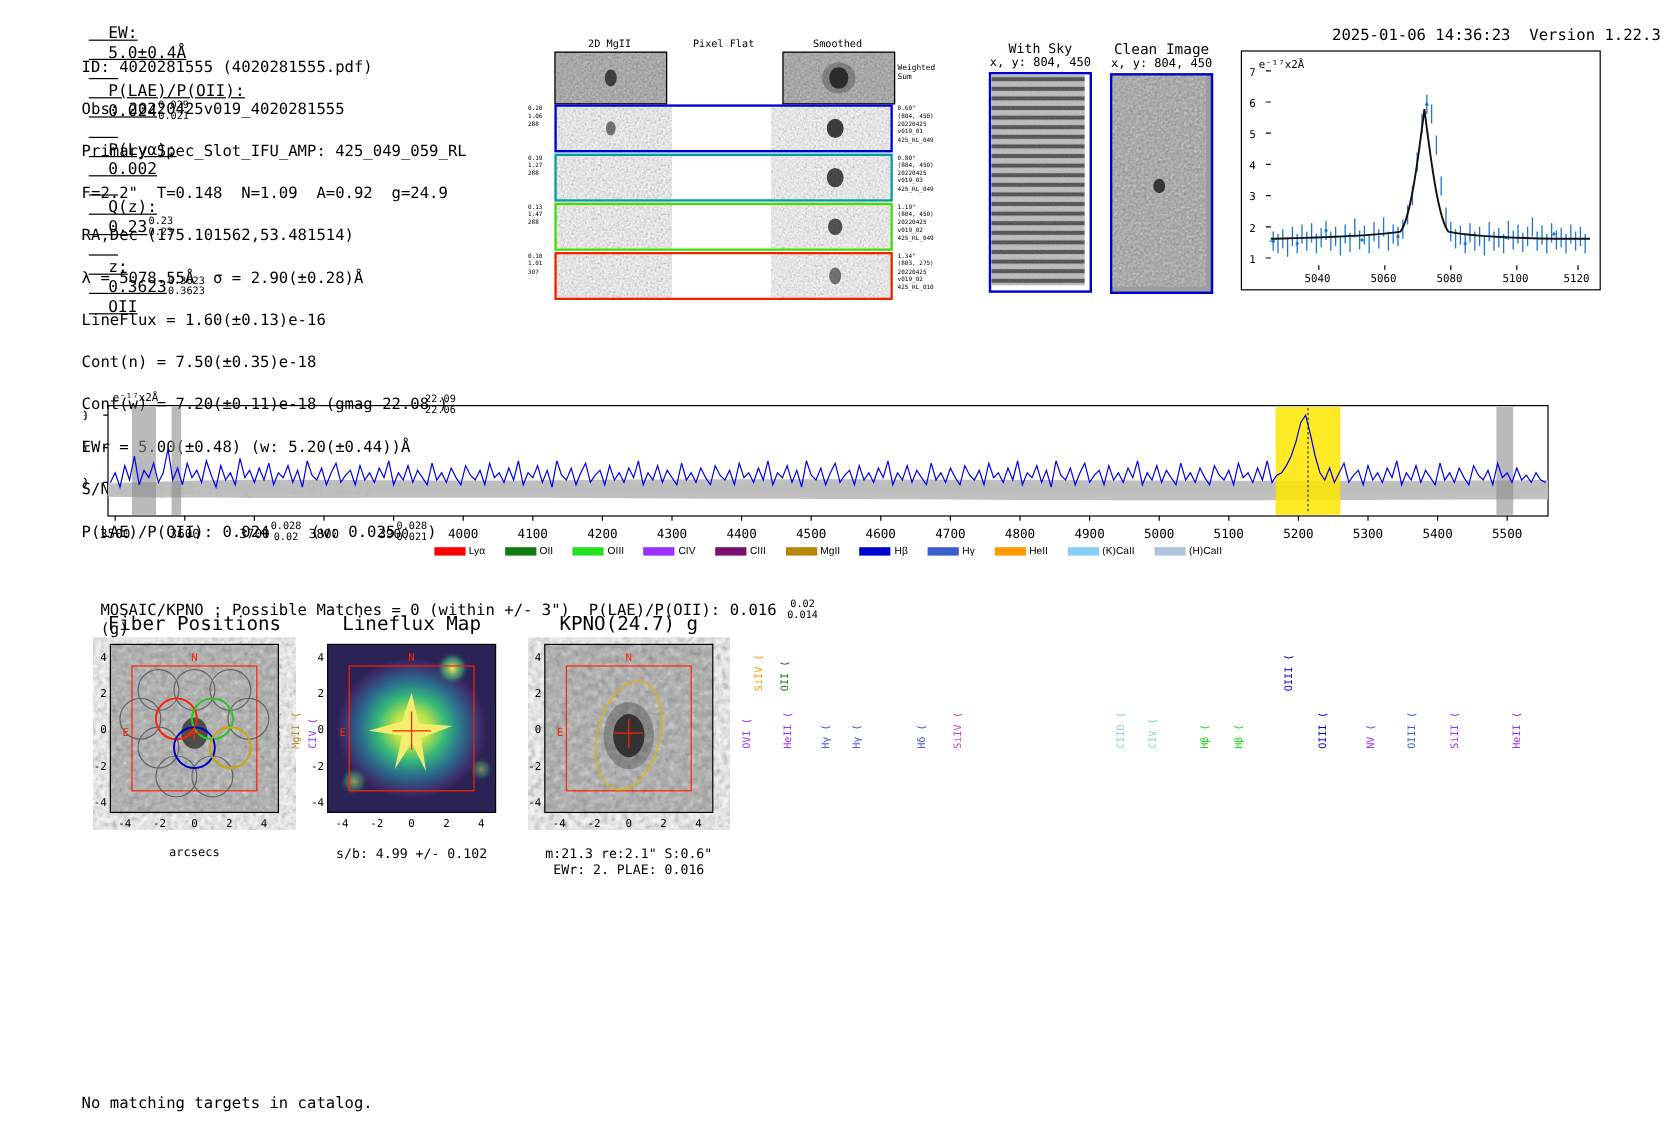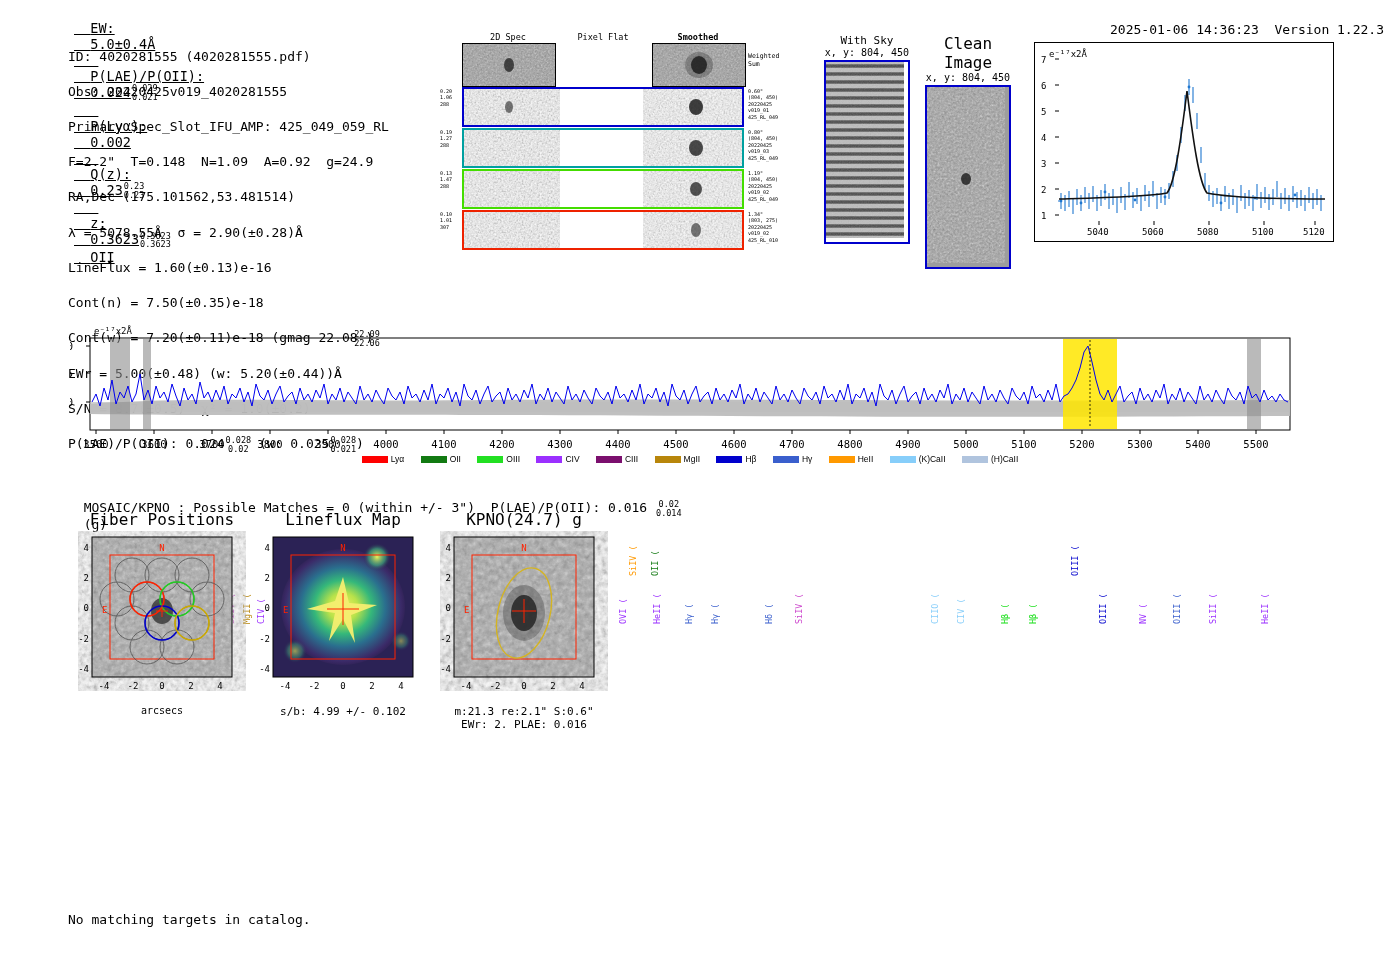--- a/index.html
+++ b/index.html
@@ -65,23 +65,23 @@
 <div>LineFlux = 1.60(±0.13)e-16</div>
 <div>Cont(n) = 7.50(±0.35)e-18</div>
 <div><span>Cont(w) = 7.20(±0.11)e-18 (gmag 22.08 )</span><span class="stack" style="position:relative;left:-20px;"><span>22.09</span><span>22.06</span></span></div>
 <div>EWr = 5.00(±0.48) (w: 5.20(±0.44))Å</div>
 <div>S/N = 8.7(±0.5)  χ² = 1.0(±0.2)</div>
 <div><span>P(LAE)/P(OII): 0.024</span><span class="stack"><span>0.028</span><span>0.02</span></span><span> (w: 0.025</span><span class="stack"><span>0.028</span><span>0.021</span></span><span>)</span></div>
 </div>
 
 <div class="abs" id="cutouts" style="top:32px;left:462px;width:330px;height:215px;">
 
-  <div class="abs panelTitle" style="top:0px;left:0px;width:92px;">2D Spec</div>
+  <div class="abs panelTitle" style="top:0px;left:0px;width:92px;">2D MgII</div>
   <div class="abs panelTitle" style="top:0px;left:95px;width:92px;">Pixel Flat</div>
-  <div class="abs panelTitle" style="top:0px;left:190px;width:92px;font-weight:bold;">Smoothed</div>
+  <div class="abs panelTitle" style="top:0px;left:190px;width:92px;">Smoothed</div>
 
   <div class="abs" style="top:11px;left:0px;width:92px;height:42px;border:1px solid #000;overflow:hidden;background:#8d8d8d;">
     <svg width="92" height="42" viewBox="0 0 92 42" preserveAspectRatio="none">
       <defs>
           <filter id="n1">
             <feTurbulence type="fractalNoise" baseFrequency="0.55" numOctaves="3"></feTurbulence>
             <feColorMatrix type="saturate" values="0"></feColorMatrix>
           </filter>
         </defs>
       <rect width="92" height="42" fill="#9a9a9a"></rect>
@@ -192,21 +192,21 @@
             <feColorMatrix type="saturate" values="0"></feColorMatrix>
           </filter>
       </defs>
       <rect width="78" height="176" fill="url(#stripes)"></rect>
       <rect width="78" height="176" filter="url(#n2)" opacity="0.25"></rect>
     </svg>
   </div>
 </div>
 
 <div class="abs" style="top:34px;left:925px;width:86px;">
-  <div class="panelTitle" style="font-size:16px;">Clean Image</div>
+  <div class="panelTitle" style="font-size:12px;">Clean Image</div>
   <div class="panelTitle" style="font-size:10px;">x, y: 804, 450</div>
   <div style="margin-top:2px;border:2px solid #0000cc;width:82px;height:180px;overflow:hidden;background:#9d9d9d;">
     <svg width="78" height="176" viewBox="0 0 78 176" preserveAspectRatio="none">
       <defs>
           <filter id="n3">
             <feTurbulence type="fractalNoise" baseFrequency="0.45" numOctaves="3"></feTurbulence>
             <feColorMatrix type="saturate" values="0"></feColorMatrix>
           </filter>
         </defs>
       <rect width="78" height="176" fill="#9d9d9d"></rect>

